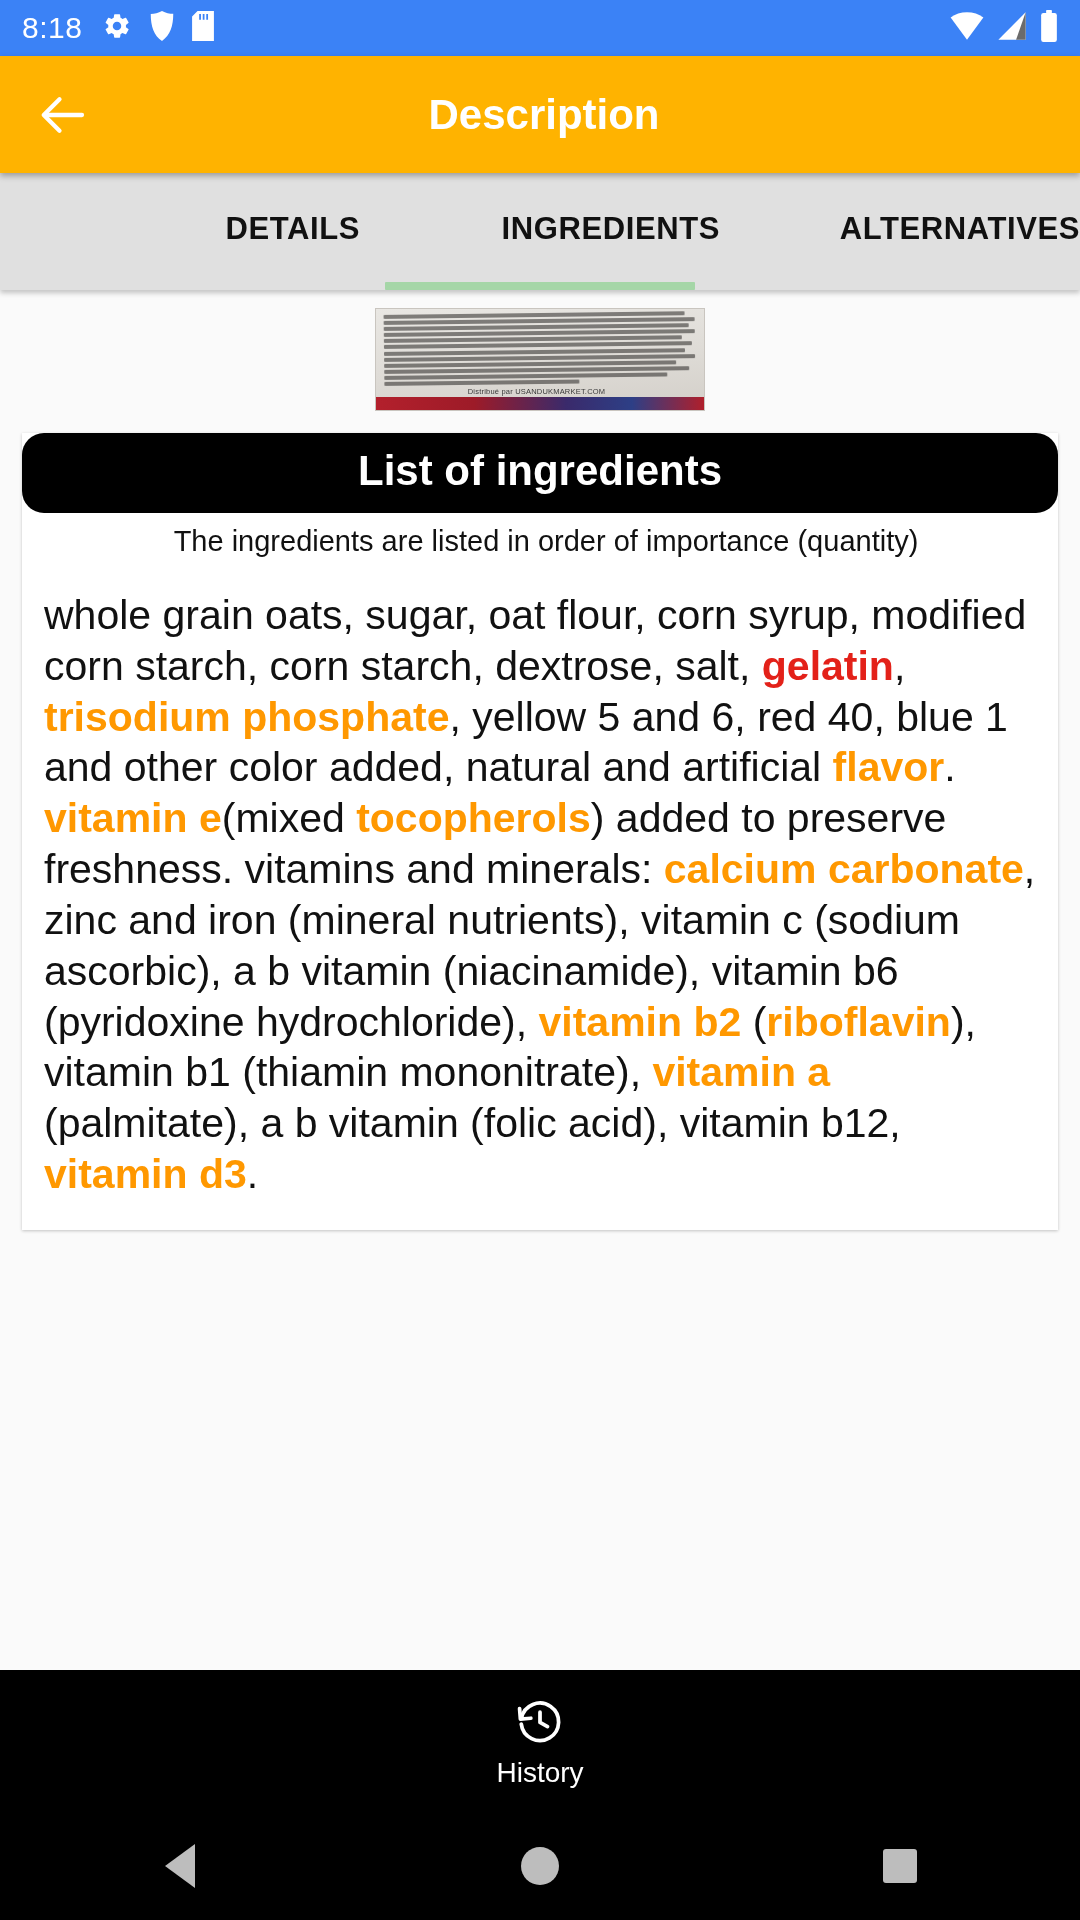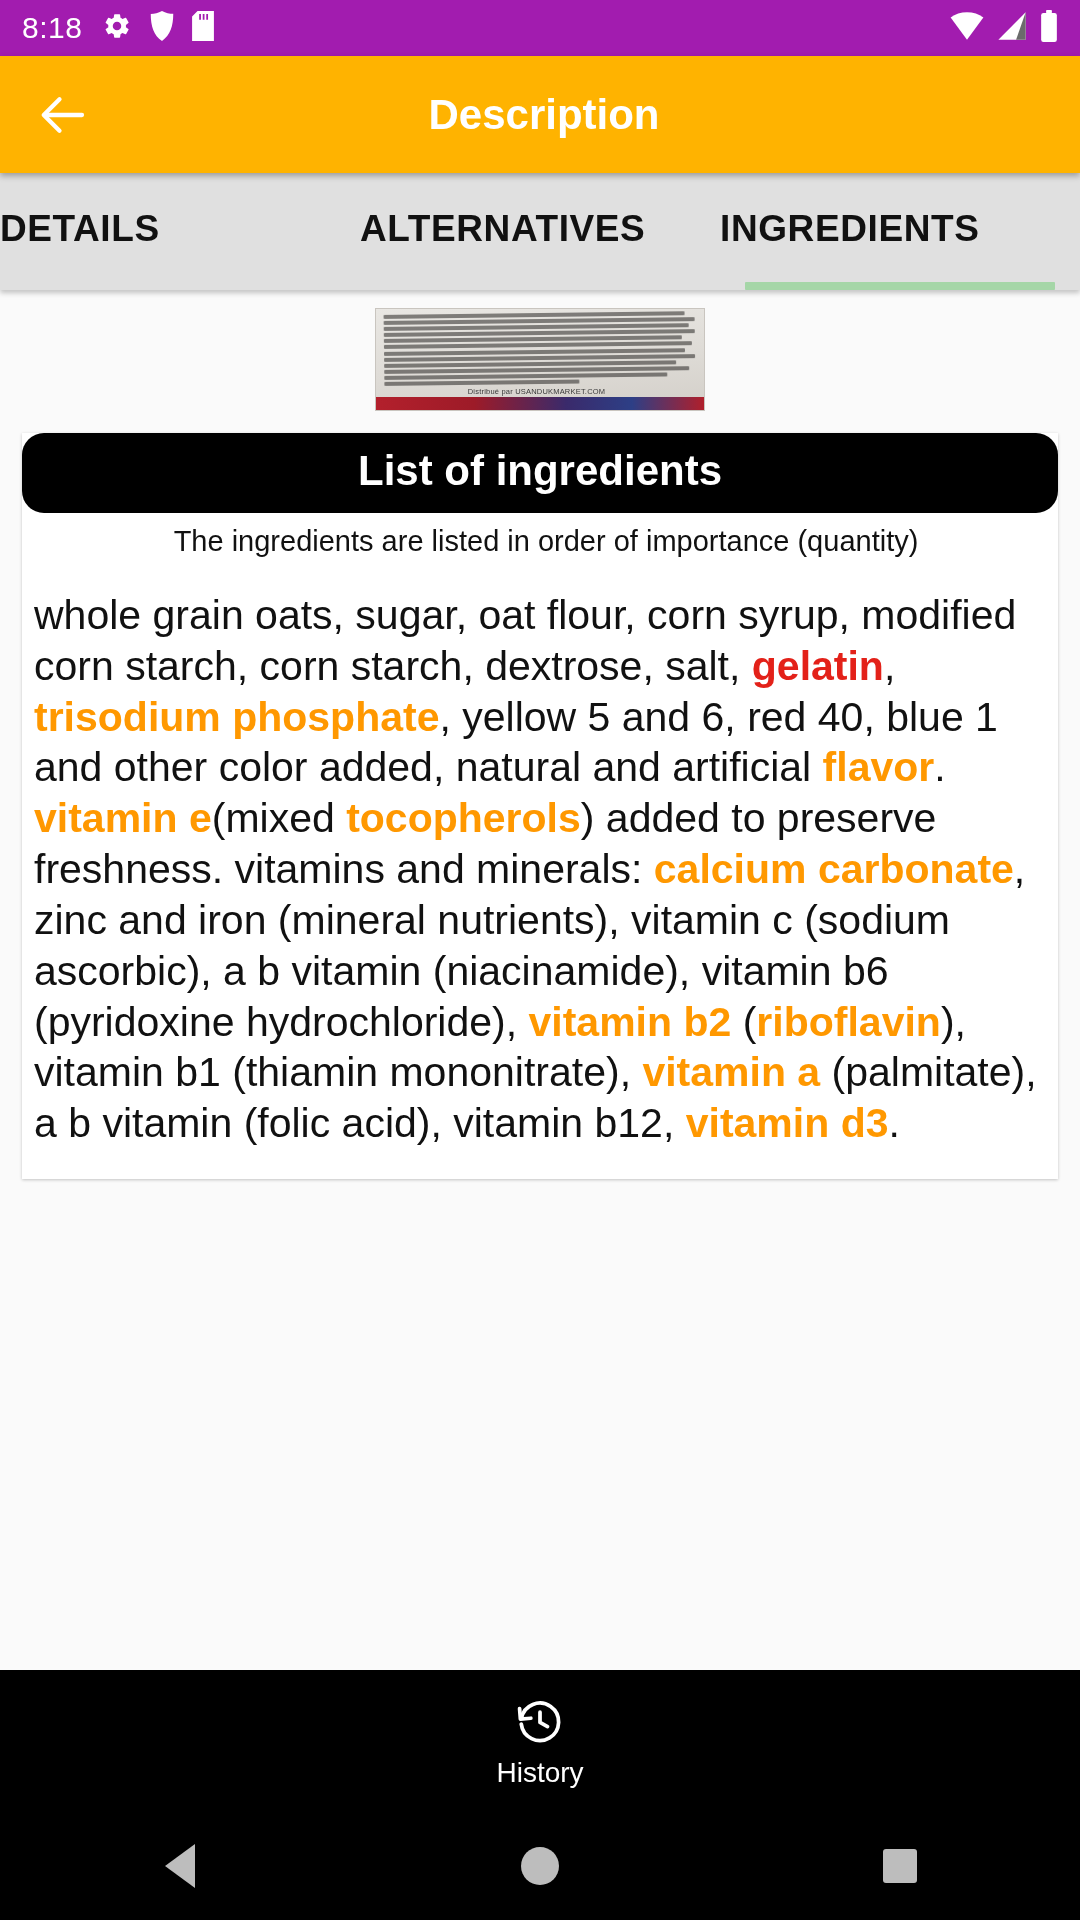--- a/index.html
+++ b/index.html
@@ -6,21 +6,21 @@
   html, body {
     width: 1080px; height: 1920px;
     font-family: "Liberation Sans", sans-serif;
     background: #ffffff;
     overflow: hidden;
   }
   #screen { position: relative; width: 1080px; height: 1920px; display: flex; flex-direction: column; background:#fff; }
 
   
   .statusbar {
-    height: 56px; background:#a21caf; color:#fff;
+    height: 56px; background:#3b82f6; color:#fff;
     display:flex; align-items:center; padding: 8px 22px;
     flex: 0 0 56px;
   }
   .sb-time { font-size: 30px; font-weight: 400; letter-spacing: .5px; margin-right: 20px; }
   .sb-left-icons { display:flex; align-items:center; gap: 18px; }
   .sb-spacer { flex: 1 1 auto; }
   .sb-right-icons { display:flex; align-items:center; gap: 12px; }
   .sb-icon { display:block; }
 
   
@@ -43,22 +43,22 @@
   }
 
   
   .tabbar {
     flex: 0 0 117px; height: 117px;
     background:#E0E0E0; display:flex; position:relative;
     box-shadow: 0 3px 5px rgba(0,0,0,.22);
     z-index: 4;
   }
   .tab {
-    flex:1 1 0; display:flex; align-items:center; justify-content:flex-start;
-    font-size: 37px; font-weight: 700; letter-spacing: .6px; color:#111;
+    flex:1 1 0; display:flex; align-items:center; justify-content:flex-end;
+    font-size: 31px; font-weight: 700; letter-spacing: .6px; color:#111;
     position:relative; padding-bottom: 6px;
   }
   .tab .indicator {
     position:absolute; left:7%; right:7%; bottom:0; height:8px;
     background: var(--green, #A5D6A7); border-radius: 1px;
   }
 
   
   .content {
     flex: 1 1 auto; overflow:hidden; background:#FAFAFA;
@@ -87,21 +87,21 @@
   }
   .card-title {
     background:#000; color:#fff; text-align:center;
     font-size: 42px; font-weight:700; padding: 14px 10px 18px; border-radius: 22px;
   }
   .card-sub {
     text-align:center; font-size: 29px; color:#111; padding: 12px 6px 6px; margin-left: 12px;
   }
   .ing-body {
     font-size: 41px; line-height: 1.24; color:#111;
-    padding: 26px 12px 30px; text-align:left;
+    padding: 26px 22px 30px; text-align:left;
     word-spacing: 0px;
   }
   .hl-orange { color: var(--orange, #FF9800); font-weight:700; }
   .hl-red    { color: var(--red, #E32119); font-weight:700; }
 
   
   .bottomnav {
     flex: 0 0 142px; height:142px; background:#000;
     display:flex; align-items:center; z-index:6;
   }
@@ -170,25 +170,25 @@
       </svg>
     </div>
     <div class="appbar-title">Description</div>
   </div>
 
   <div class="tabbar">
     <div class="tab">
       <span>DETAILS</span>
     </div>
     <div class="tab">
-      <span>ALTERNATIVES</span>
-    </div>
-    <div class="tab">
       <span>INGREDIENTS</span>
       <span class="indicator"></span>
+    </div>
+    <div class="tab">
+      <span>ALTERNATIVES</span>
     </div>
   </div>
 
   <div class="content">
 
     <div class="photo-wrap">
       <div class="photo">
         <div class="lbl-lines">
           <span class="ln" style="width:96%"></span>
           <span class="ln" style="width:99%"></span>

